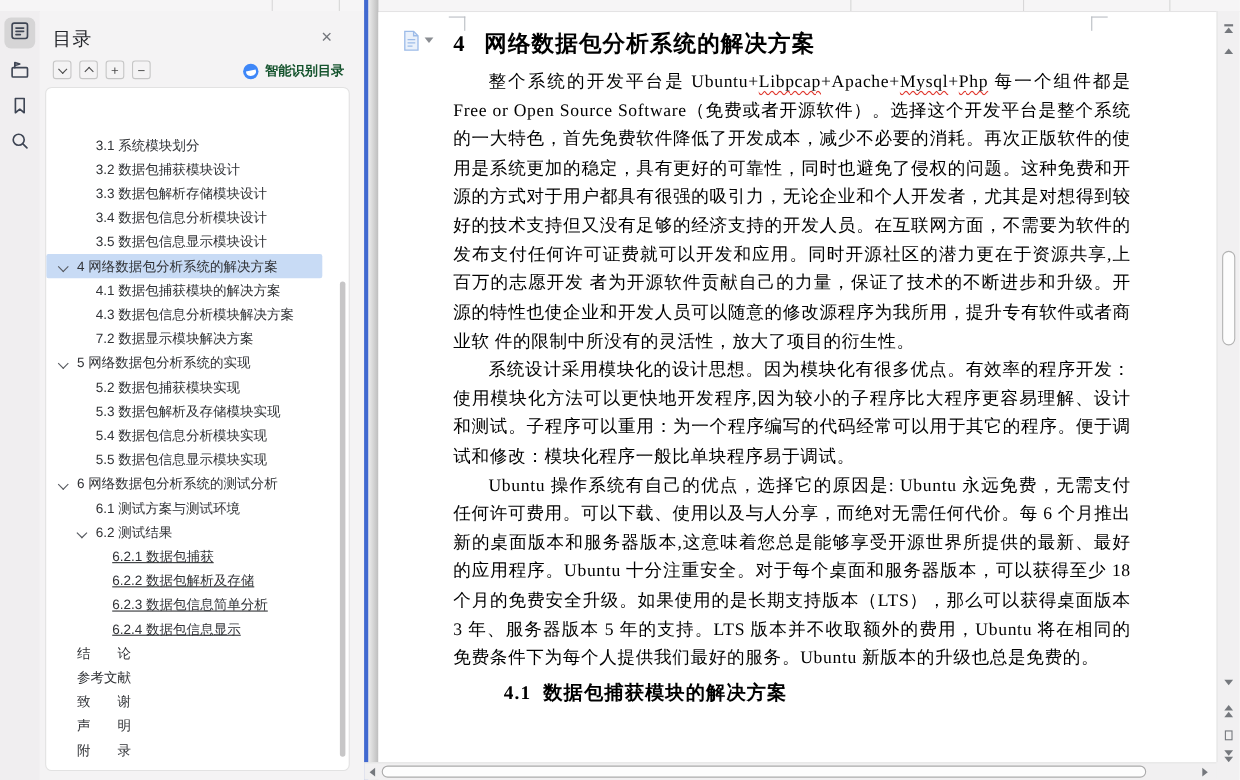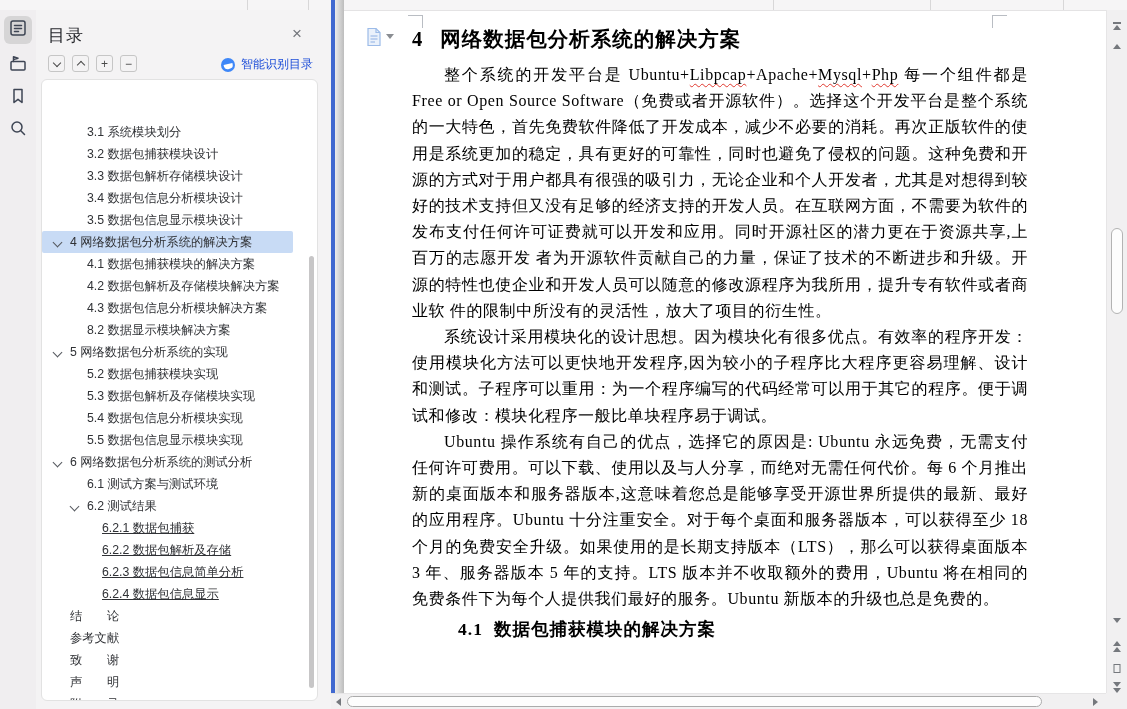--- a/index.html
+++ b/index.html
@@ -27,21 +27,21 @@
     text-align:center;color:#73767c;cursor:default;}
   .sb-tool{position:absolute;top:45px;width:17px;height:17px;border:1px solid #c6c6c6;border-radius:3px;
     display:flex;align-items:center;justify-content:center;font-size:12px;color:#4a4a4a;background:transparent;box-sizing:border-box;}
   .cv{width:5px;height:5px;border-right:1.3px solid #4a4a4a;border-bottom:1.3px solid #4a4a4a;
     transform:rotate(45deg);display:inline-block;margin-top:-2px;}
   .cv.up{transform:rotate(-135deg);margin-top:3px;}
   .smart{position:absolute;left:185px;top:46px;display:flex;align-items:center;cursor:default;}
   .smart-ico{width:14px;height:14px;border-radius:50%;background:var(--accent);position:relative;overflow:hidden;}
   .smart-ico::after{content:"";position:absolute;left:3px;top:6px;width:9px;height:5px;background:#fff;
     border-radius:0 0 8px 8px / 0 0 6px 6px;transform:rotate(-12deg);}
-  .smart-label{margin-left:6px;font-size:12px;color:#1d4ed8;}
+  .smart-label{margin-left:6px;font-size:12px;color:#14532d;font-weight:bold;}
 
   .toc-panel{position:absolute;left:5px;top:69px;width:277px;height:622px;background:#fff;
     border:1px solid #e2e2e2;border-radius:6px;box-sizing:border-box;overflow:hidden;}
   .toc-list{position:absolute;left:0;top:3px;width:100%;margin-top:38px;}
   .toc-row{position:relative;height:22px;line-height:22px;font-size:12.3px;color:#303236;
     white-space:nowrap;overflow:hidden;cursor:default;}
   .toc-row.lvl1{padding-left:28px;}
   .toc-row.lvl2{padding-left:45px;}
   .toc-row.lvl3{padding-left:60px;text-decoration:underline;}
   .toc-row.selected{background:var(--selection);margin-right:24px;border-radius:2px;}
@@ -166,23 +166,22 @@
 
     <div class="toc-panel">
       <div class="toc-list">
           <div class="toc-row lvl2"><span>3.1 系统模块划分</span></div>
           <div class="toc-row lvl2"><span>3.2 数据包捕获模块设计</span></div>
           <div class="toc-row lvl2"><span>3.3 数据包解析存储模块设计</span></div>
           <div class="toc-row lvl2"><span>3.4 数据包信息分析模块设计</span></div>
           <div class="toc-row lvl2"><span>3.5 数据包信息显示模块设计</span></div>
           <div class="toc-row lvl1 selected"><span class="toc-chev"></span><span>4 网络数据包分析系统的解决方案</span></div>
           <div class="toc-row lvl2"><span>4.1 数据包捕获模块的解决方案</span></div>
-          <div class="toc-row lvl2"><span>4.2 数据包解析及存储模块解决方案</span></div>
           <div class="toc-row lvl2"><span>4.3 数据包信息分析模块解决方案</span></div>
-          <div class="toc-row lvl2"><span>8.2 数据显示模块解决方案</span></div>
+          <div class="toc-row lvl2"><span>7.2 数据显示模块解决方案</span></div>
           <div class="toc-row lvl1"><span class="toc-chev"></span><span>5 网络数据包分析系统的实现</span></div>
           <div class="toc-row lvl2"><span>5.2 数据包捕获模块实现</span></div>
           <div class="toc-row lvl2"><span>5.3 数据包解析及存储模块实现</span></div>
           <div class="toc-row lvl2"><span>5.4 数据包信息分析模块实现</span></div>
           <div class="toc-row lvl2"><span>5.5 数据包信息显示模块实现</span></div>
           <div class="toc-row lvl1"><span class="toc-chev"></span><span>6 网络数据包分析系统的测试分析</span></div>
           <div class="toc-row lvl2"><span>6.1 测试方案与测试环境</span></div>
           <div class="toc-row lvl2"><span class="toc-chev"></span><span>6.2 测试结果</span></div>
           <div class="toc-row lvl3"><span>6.2.1 数据包捕获</span></div>
           <div class="toc-row lvl3"><span>6.2.2 数据包解析及存储</span></div>

